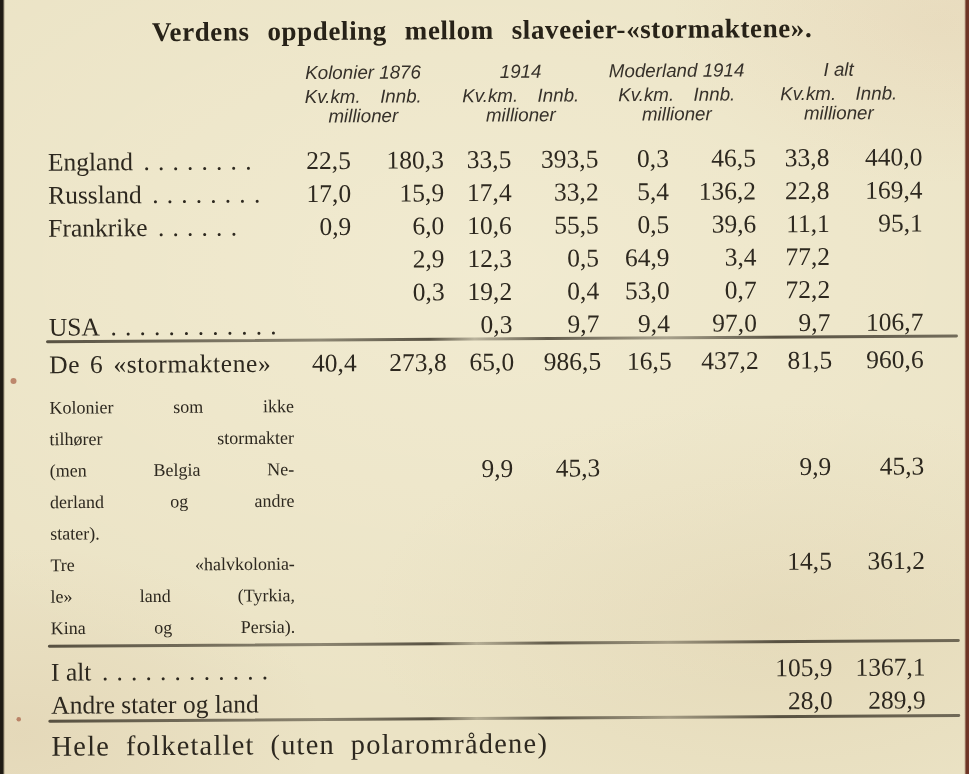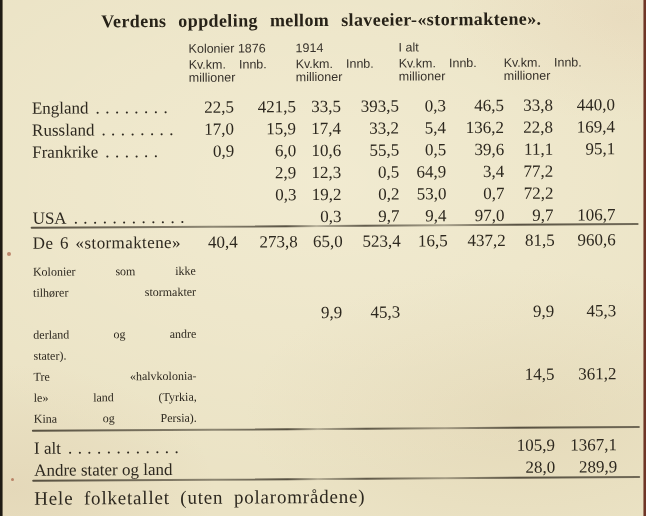--- a/index.html
+++ b/index.html
@@ -18,21 +18,21 @@
     grid-template-columns:157px 45px 62px 45px 58px 47px 58px 49px 62px;
     font:17px/21px "Liberation Serif",serif;color:#2d281f;}
   .trow .num{text-align:right;}
   .lblwrap{white-space:nowrap;overflow:visible;}
   .dots{letter-spacing:0.32em;margin-left:7px;}
   .de6{grid-template-columns:172px 33px 60px 45px 58px 47px 58px 49px 61px;}
   .de6 .lblwrap{letter-spacing:0.4px;word-spacing:2px;}
   .hrow{position:absolute;left:33px;width:583px;display:grid;
     grid-template-columns:157px 107px 103px 105px 111px;
     font:12.5px/14px "Liberation Sans","DejaVu Sans",sans-serif;color:#36312a;}
-  .hrow .gcell{}
+  .hrow .gcell{text-align:center;font-style:italic;}
   .sub2{margin-left:13px;}
   .blk .lbl{width:163px;text-align:justify;text-align-last:justify;font-size:12px;}
   .blk .lbl.noj{text-align:right;text-align-last:left;}
   .rule{position:absolute;left:31px;width:608px;height:2px;border-radius:1px;
     background:linear-gradient(to right,
       rgba(62,56,43,.85), rgba(62,56,43,.55) 30%, rgba(62,56,43,.85) 42%,
       rgba(62,56,43,.30) 47%, rgba(62,56,43,.80) 55%, rgba(62,56,43,.40) 68%,
       rgba(62,56,43,.85) 80%, rgba(62,56,43,.70));}
   .footnote{position:absolute;left:33px;top:486px;
     font:19px/22px "Liberation Serif",serif;letter-spacing:0.8px;word-spacing:5px;color:#2d281f;}
@@ -47,41 +47,42 @@
 
 <div id="page">
   <div id="content">
 
     <div class="title">Verdens oppdeling mellom slaveeier-«stormaktene».</div>
 
     <div class="hrow" style="top:41px">
       <div></div>
       <div class="gcell">Kolonier 1876</div>
       <div class="gcell">1914</div>
+      <div class="gcell">Moderland 1914</div>
       <div class="gcell">I alt</div>
     </div>
     <div class="hrow" style="top:57px">
       <div></div>
       <div class="gcell"><span>Kv.km.</span><span class="sub2">Innb.</span></div>
       <div class="gcell"><span>Kv.km.</span><span class="sub2">Innb.</span></div>
       <div class="gcell"><span>Kv.km.</span><span class="sub2">Innb.</span></div>
       <div class="gcell"><span>Kv.km.</span><span class="sub2">Innb.</span></div>
     </div>
     <div class="hrow" style="top:70px">
       <div></div>
       <div class="gcell">millioner</div>
       <div class="gcell">millioner</div>
       <div class="gcell">millioner</div>
       <div class="gcell">millioner</div>
     </div>
 
     <div class="trow" style="top:96px">
       <div class="lblwrap"><span>England</span><span class="dots">........</span></div>
       <div class="num">22,5</div>
-      <div class="num">421,5</div>
+      <div class="num">180,3</div>
       <div class="num">33,5</div>
       <div class="num">393,5</div>
       <div class="num">0,3</div>
       <div class="num">46,5</div>
       <div class="num">33,8</div>
       <div class="num">440,0</div>
     </div>
     <div class="trow" style="top:118px">
       <div class="lblwrap"><span>Russland</span><span class="dots">........</span></div>
       <div class="num">17,0</div>
@@ -112,21 +113,21 @@
       <div class="num">0,5</div>
       <div class="num">64,9</div>
       <div class="num">3,4</div>
       <div class="num">77,2</div>
     </div>
     <div class="trow" style="top:184px">
       <div class="num"></div>
       <div class="num"></div>
       <div class="num">0,3</div>
       <div class="num">19,2</div>
-      <div class="num">0,2</div>
+      <div class="num">0,4</div>
       <div class="num">53,0</div>
       <div class="num">0,7</div>
       <div class="num">72,2</div>
     </div>
     <div class="trow" style="top:206px">
       <div class="lblwrap"><span>USA</span><span class="dots">............</span></div>
       <div class="num"></div>
       <div class="num"></div>
       <div class="num">0,3</div>
       <div class="num">9,7</div>
@@ -136,34 +137,35 @@
       <div class="num">106,7</div>
     </div>
 
     <div class="rule" style="top:225px"></div>
 
     <div class="trow de6" style="top:231px">
       <div class="lblwrap">De 6 «stormaktene»</div>
       <div class="num">40,4</div>
       <div class="num">273,8</div>
       <div class="num">65,0</div>
-      <div class="num">523,4</div>
+      <div class="num">986,5</div>
       <div class="num">16,5</div>
       <div class="num">437,2</div>
       <div class="num">81,5</div>
       <div class="num">960,6</div>
     </div>
 
     <div class="trow blk" style="top:260px">
       <div class="lbl">Kolonier som ikke</div>
     </div>
     <div class="trow blk" style="top:281px">
       <div class="lbl">tilhører stormakter</div>
     </div>
     <div class="trow blk" style="top:302px">
+      <div class="lbl">(men Belgia Ne-</div>
       <div class="num" style="grid-column:4">9,9</div>
       <div class="num" style="grid-column:5">45,3</div>
       <div class="num" style="grid-column:8">9,9</div>
       <div class="num" style="grid-column:9">45,3</div>
     </div>
     <div class="trow blk" style="top:323px">
       <div class="lbl">derland og andre</div>
     </div>
     <div class="trow blk" style="top:344px">
       <div class="lbl noj">stater).</div>

